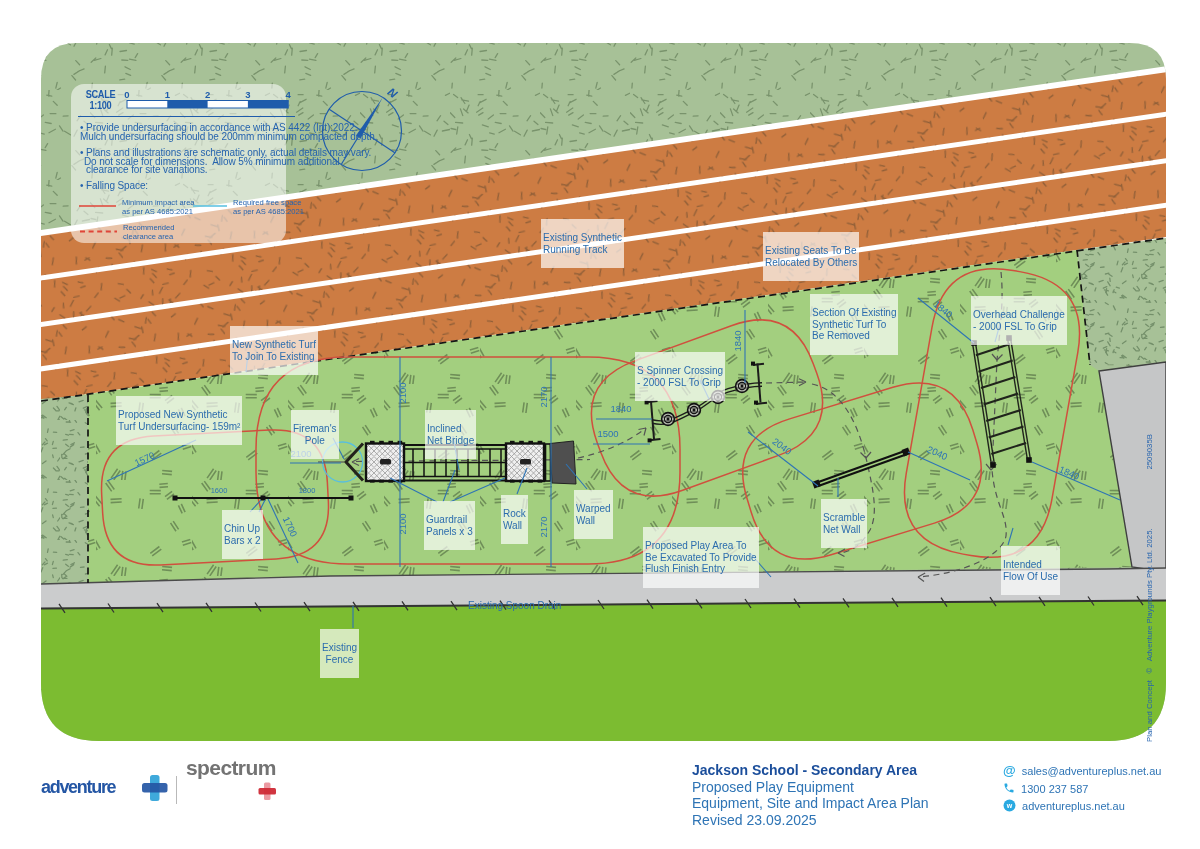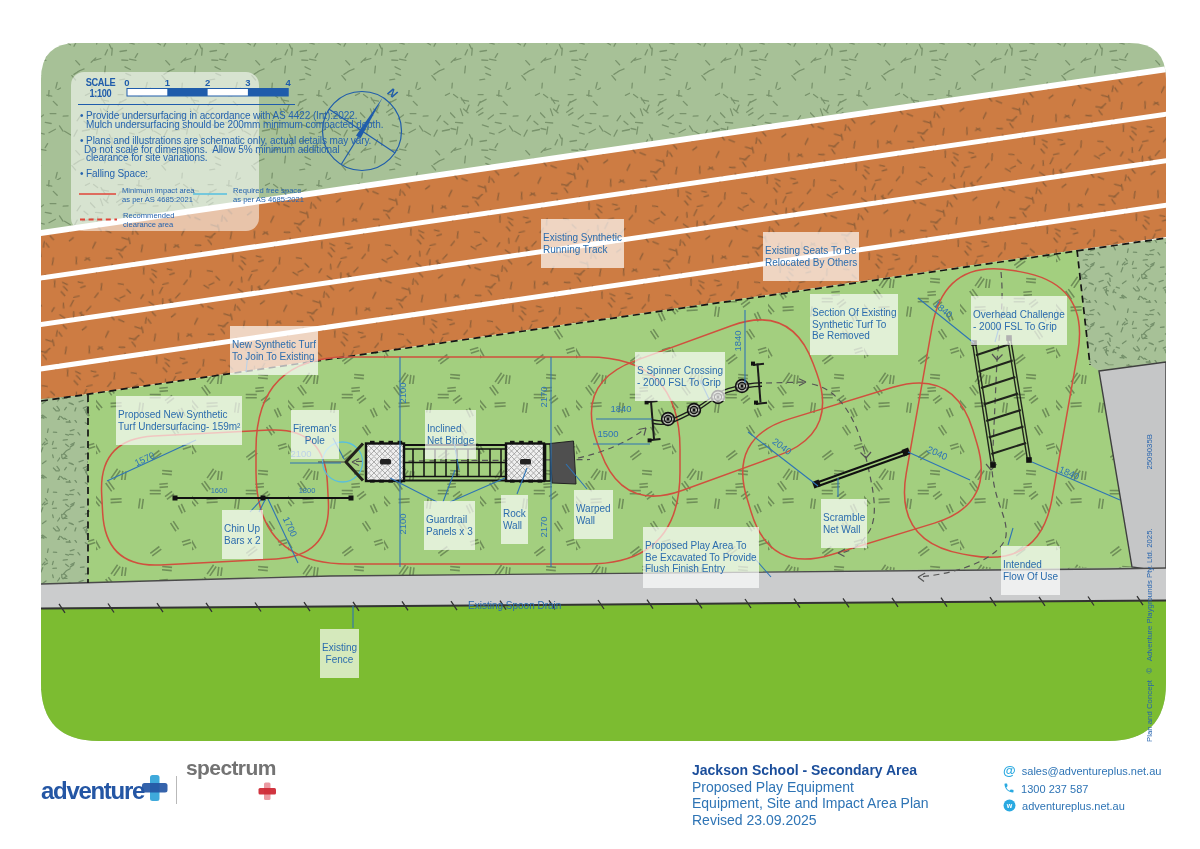--- a/index.html
+++ b/index.html
@@ -266,60 +266,60 @@
 <div class="lbl" style="left:424px;top:501px;text-align:left">Guardrail<br>Panels x 3</div>
 <div class="lbl" style="left:501px;top:495px;text-align:left">Rock<br>Wall</div>
 <div class="lbl" style="left:574px;top:490px;text-align:left">Warped<br>Wall</div>
 <div class="lbl" style="left:222px;top:510px;text-align:left">Chin Up<br>Bars x 2</div>
 <div class="lbl" style="left:821px;top:499px;text-align:left">Scramble<br>Net Wall</div>
 <div class="lbl" style="left:643px;top:527px;text-align:left">Proposed Play Area To<br>Be Excavated To Provide<br>Flush Finish Entry</div>
 <div class="lbl" style="left:1001px;top:546px;text-align:left">Intended<br>Flow Of Use</div>
 <div class="lbl" style="left:466px;top:587px;background:none">Existing Spoon Drain</div>
 <div class="lbl" style="left:320px;top:629px;text-align:center">Existing<br>Fence</div>
 
-<div style="position:absolute;left:71px;top:72px;width:188px;height:159px;background:rgba(255,255,255,0.55);border-radius:13px;color:#1f5cab">
+<div style="position:absolute;left:71px;top:84px;width:215px;height:159px;background:rgba(255,255,255,0.55);border-radius:13px;color:#1f5cab">
 
  <div style="position:absolute;left:11px;top:5px;width:42px;text-align:center;font-weight:bold;font-size:10.5px;line-height:11px;letter-spacing:-0.4px;transform:scale(0.88,1);transform-origin:0 0">SCALE<br>1:100</div>
 
  <svg width="180" height="30" style="position:absolute;left:44px;top:3px">
   <g font-family="Liberation Sans, sans-serif" font-size="9.5" font-weight="bold" fill="#1f5cab" text-anchor="middle">
    <text x="12" y="11">0</text>
           <text x="52.3" y="11">1</text>
           <text x="92.6" y="11">2</text>
           <text x="132.9" y="11">3</text>
           <text x="173.2" y="11">4</text>
   </g>
   <rect x="12" y="13.5" width="161.2" height="7.5" fill="#fff" stroke="#1f5cab" stroke-width="1"></rect>
   <rect x="52.3" y="13.5" width="40.3" height="7.5" fill="#1f5cab"></rect>
   <rect x="132.9" y="13.5" width="40.3" height="7.5" fill="#1f5cab"></rect>
  </svg>
 
  <div style="position:absolute;left:7px;top:32px;width:217px;border-top:1.4px solid #1f5cab"></div>
 
- <div class="note" style="left:9px;top:40px">• Provide undersurfacing in accordance with AS 4422 (Int):2022.<br><span style="margin-left:6px">Mulch undersurfacing should be 200mm minimum compacted depth.</span></div>
+ <div class="note" style="left:9px;top:40px">• Provide undersurfacing in accordance with AS 4422 (Int):2022.<br><span style="">Mulch undersurfacing should be 200mm minimum compacted depth.</span></div>
  <div class="note" style="left:9px;top:65px">• Plans and illustrations are schematic only, actual details may vary.<br><span style="margin-left:4px">Do not scale for dimensions.&nbsp; Allow 5% minimum additional</span><br><span style="margin-left:6px">clearance for site variations.</span></div>
  <div class="note" style="left:9px;top:98px">• Falling Space:</div>
 
  <svg width="240" height="58" style="position:absolute;left:0;top:112px">
   <path d="M8,10 L45,10" stroke="#e04538" stroke-width="1.6"></path>
   <path d="M122,10 L156,10" stroke="#54bfe0" stroke-width="1.6"></path>
   <path d="M9,35.5 L46,35.5" stroke="#e04538" stroke-width="2.2" stroke-dasharray="5,3.6"></path>
   <g font-family="Liberation Sans, sans-serif" font-size="7.6" fill="#2563ae">
    <text x="51" y="9">Minimum impact area</text>
           <text x="51" y="17.5">as per AS 4685:2021</text>
    <text x="162" y="9">Required free space</text>
           <text x="162" y="17.5">as per AS 4685:2021</text>
    <text x="52" y="34">Recommended</text>
           <text x="52" y="42.5">clearance area</text>
   </g>
  </svg>
 </div>
 
 <div style="position:absolute;left:41px;top:777px;font-family:'Liberation Sans',sans-serif">
- <span style="font-size:24px;font-weight:bold;color:#2456a4;letter-spacing:-1.3px">adventure</span>
+ <span style="font-size:18px;font-weight:bold;color:#2456a4;letter-spacing:-1.3px">adventure</span>
 </div>
 
 <svg width="34" height="34" style="position:absolute;left:141px;top:773px">
  <rect x="9" y="2" width="9.5" height="26" rx="2.5" fill="#3fa9db"></rect>
  <rect x="1" y="10" width="25.5" height="9.5" rx="2.5" fill="#2456a4" fill-opacity="0.92"></rect>
 </svg>
 
 <div style="position:absolute;left:176px;top:776px;height:28px;border-left:1.3px solid #b9b9b9"></div>
 
 <div style="position:absolute;left:186px;top:756px;font-size:21px;font-weight:bold;color:#737373;letter-spacing:-0.6px">spectrum</div>

